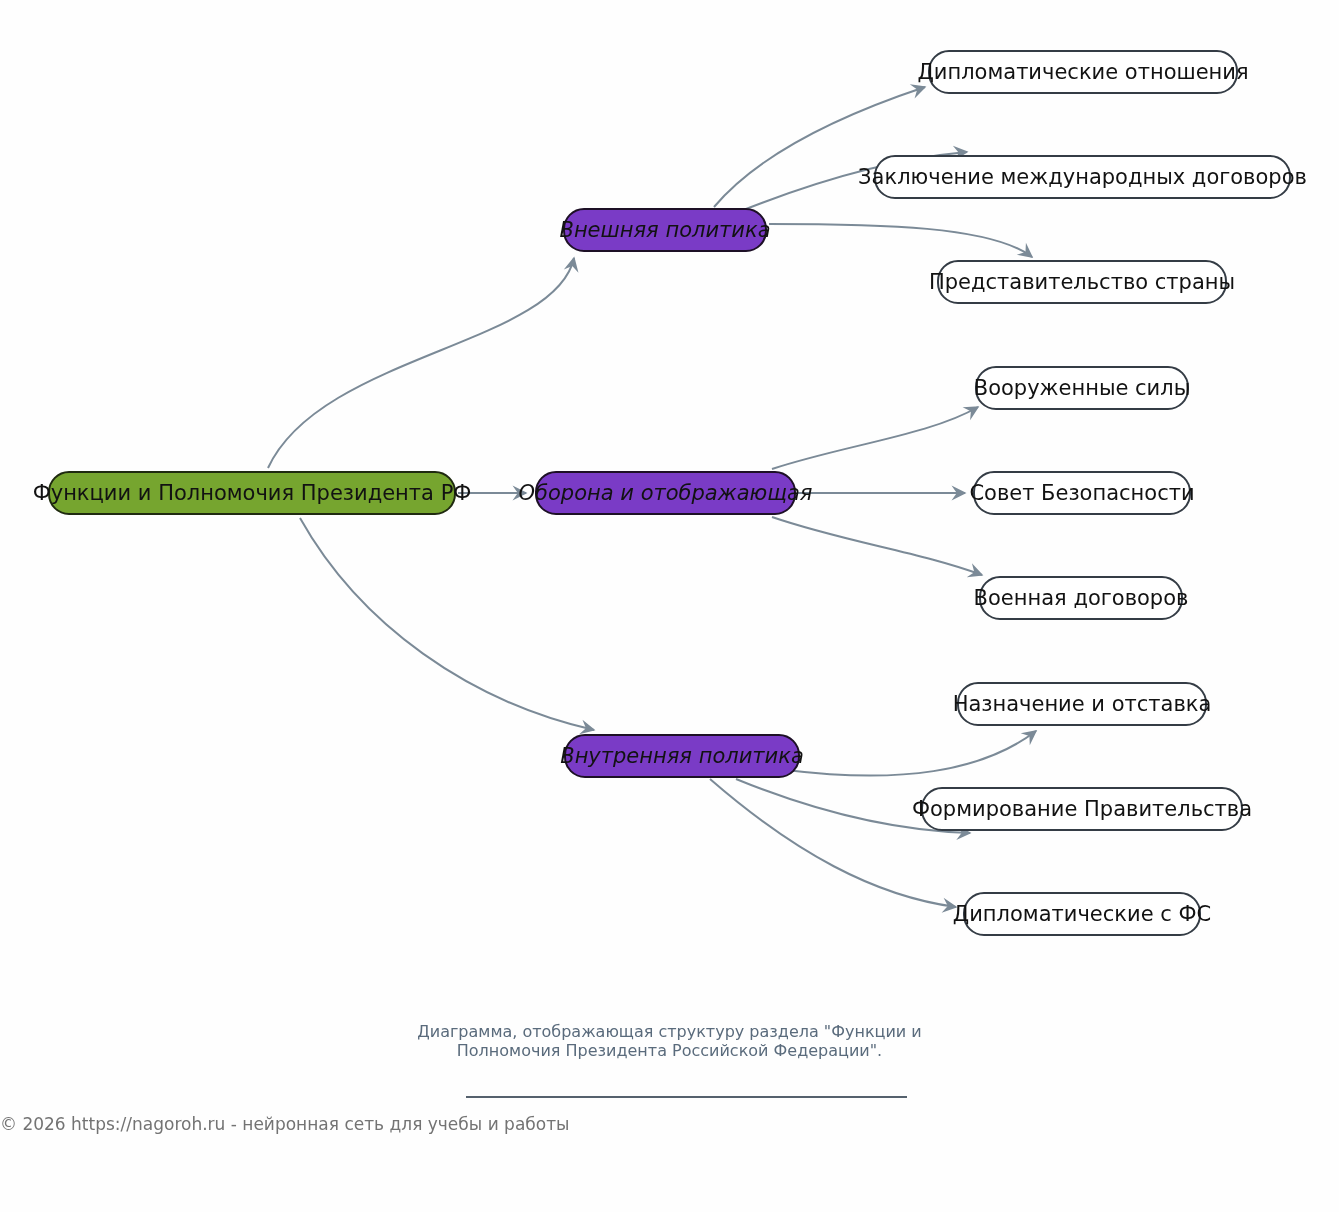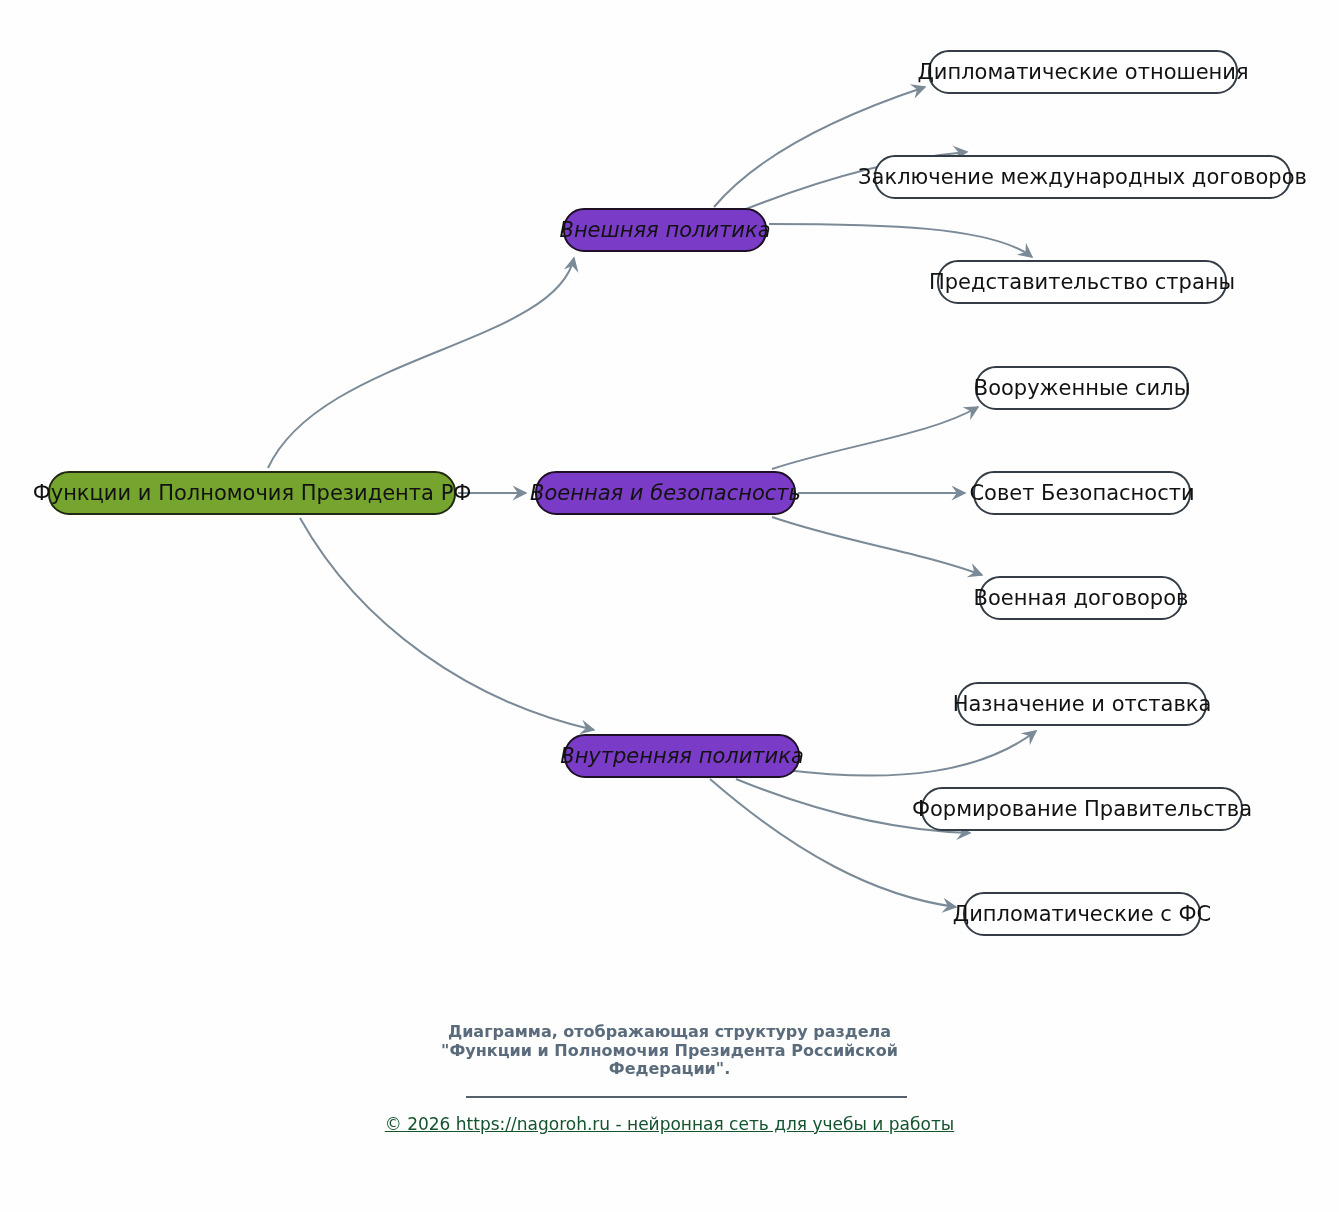--- a/index.html
+++ b/index.html
@@ -54,41 +54,39 @@
   #n-d3{left:979px; top:576px; width:204px;}
   #n-i1{left:957px; top:682px; width:250px;}
   #n-i2{left:921px; top:787px; width:322px;}
   #n-i3{left:963px; top:892px; width:238px;}
 
   .footer-caption{
     position:absolute;
     top:1023px;left:0;width:100%;
     text-align:center;
     color:#5a6b7c;
-    font-weight:bold;
+    font-weight:normal;
     font-size:16px;
     line-height:18.5px;
   }
   .footer-caption span{
     display:inline-block;
     max-width:515px;
   }
   .footer-divider{
     position:absolute;
     left:466px;top:1096px;
     width:441px;height:0;
     border-top:2px solid #55616d;
   }
   .footer-copyright{
     position:absolute;
     top:1114px;left:0;width:100%;
-    text-align:center;
-    color:#14532d;
+    color:#737373;
     font-size:17px;
-    text-decoration:underline;
   }
 </style>
 </head>
 <body>
 
 <svg id="edges" viewBox="0 0 1339 1212" xmlns="http://www.w3.org/2000/svg" aria-hidden="true">
   <defs>
     <marker id="arrowhead" viewBox="0 0 12 12" refX="10" refY="6" markerWidth="9" markerHeight="9" orient="auto">
       <path class="arrowhead" d="M1,1 L11,6 L1,11 L4.5,6 Z"></path>
     </marker>
@@ -106,21 +104,21 @@
   <path class="edge" d="M 772 517 C 845 542, 920 552, 982 575" marker-end="url(#arrowhead)"></path>
 
   <path class="edge" d="M 786 770 C 900 784, 982 772, 1036 731" marker-end="url(#arrowhead)"></path>
   <path class="edge" d="M 736 779 C 824 815, 902 831, 970 833" marker-end="url(#arrowhead)"></path>
   <path class="edge" d="M 710 779 C 794 852, 874 896, 956 907" marker-end="url(#arrowhead)"></path>
 </svg>
 
 <div id="n-root" class="node node--root">Функции и Полномочия Президента РФ</div>
 
 <div id="n-foreign" class="node node--branch">Внешняя политика</div>
-<div id="n-defense" class="node node--branch">Военная и безопасность</div>
+<div id="n-defense" class="node node--branch">Оборона и отображающая</div>
 <div id="n-domestic" class="node node--branch">Внутренняя политика</div>
 
 <div id="n-f1" class="node node--leaf">Дипломатические отношения</div>
 <div id="n-f2" class="node node--leaf">Заключение международных договоров</div>
 <div id="n-f3" class="node node--leaf">Представительство страны</div>
 
 <div id="n-d1" class="node node--leaf">Вооруженные силы</div>
 <div id="n-d2" class="node node--leaf">Совет Безопасности</div>
 <div id="n-d3" class="node node--leaf">Военная договоров</div>
 

